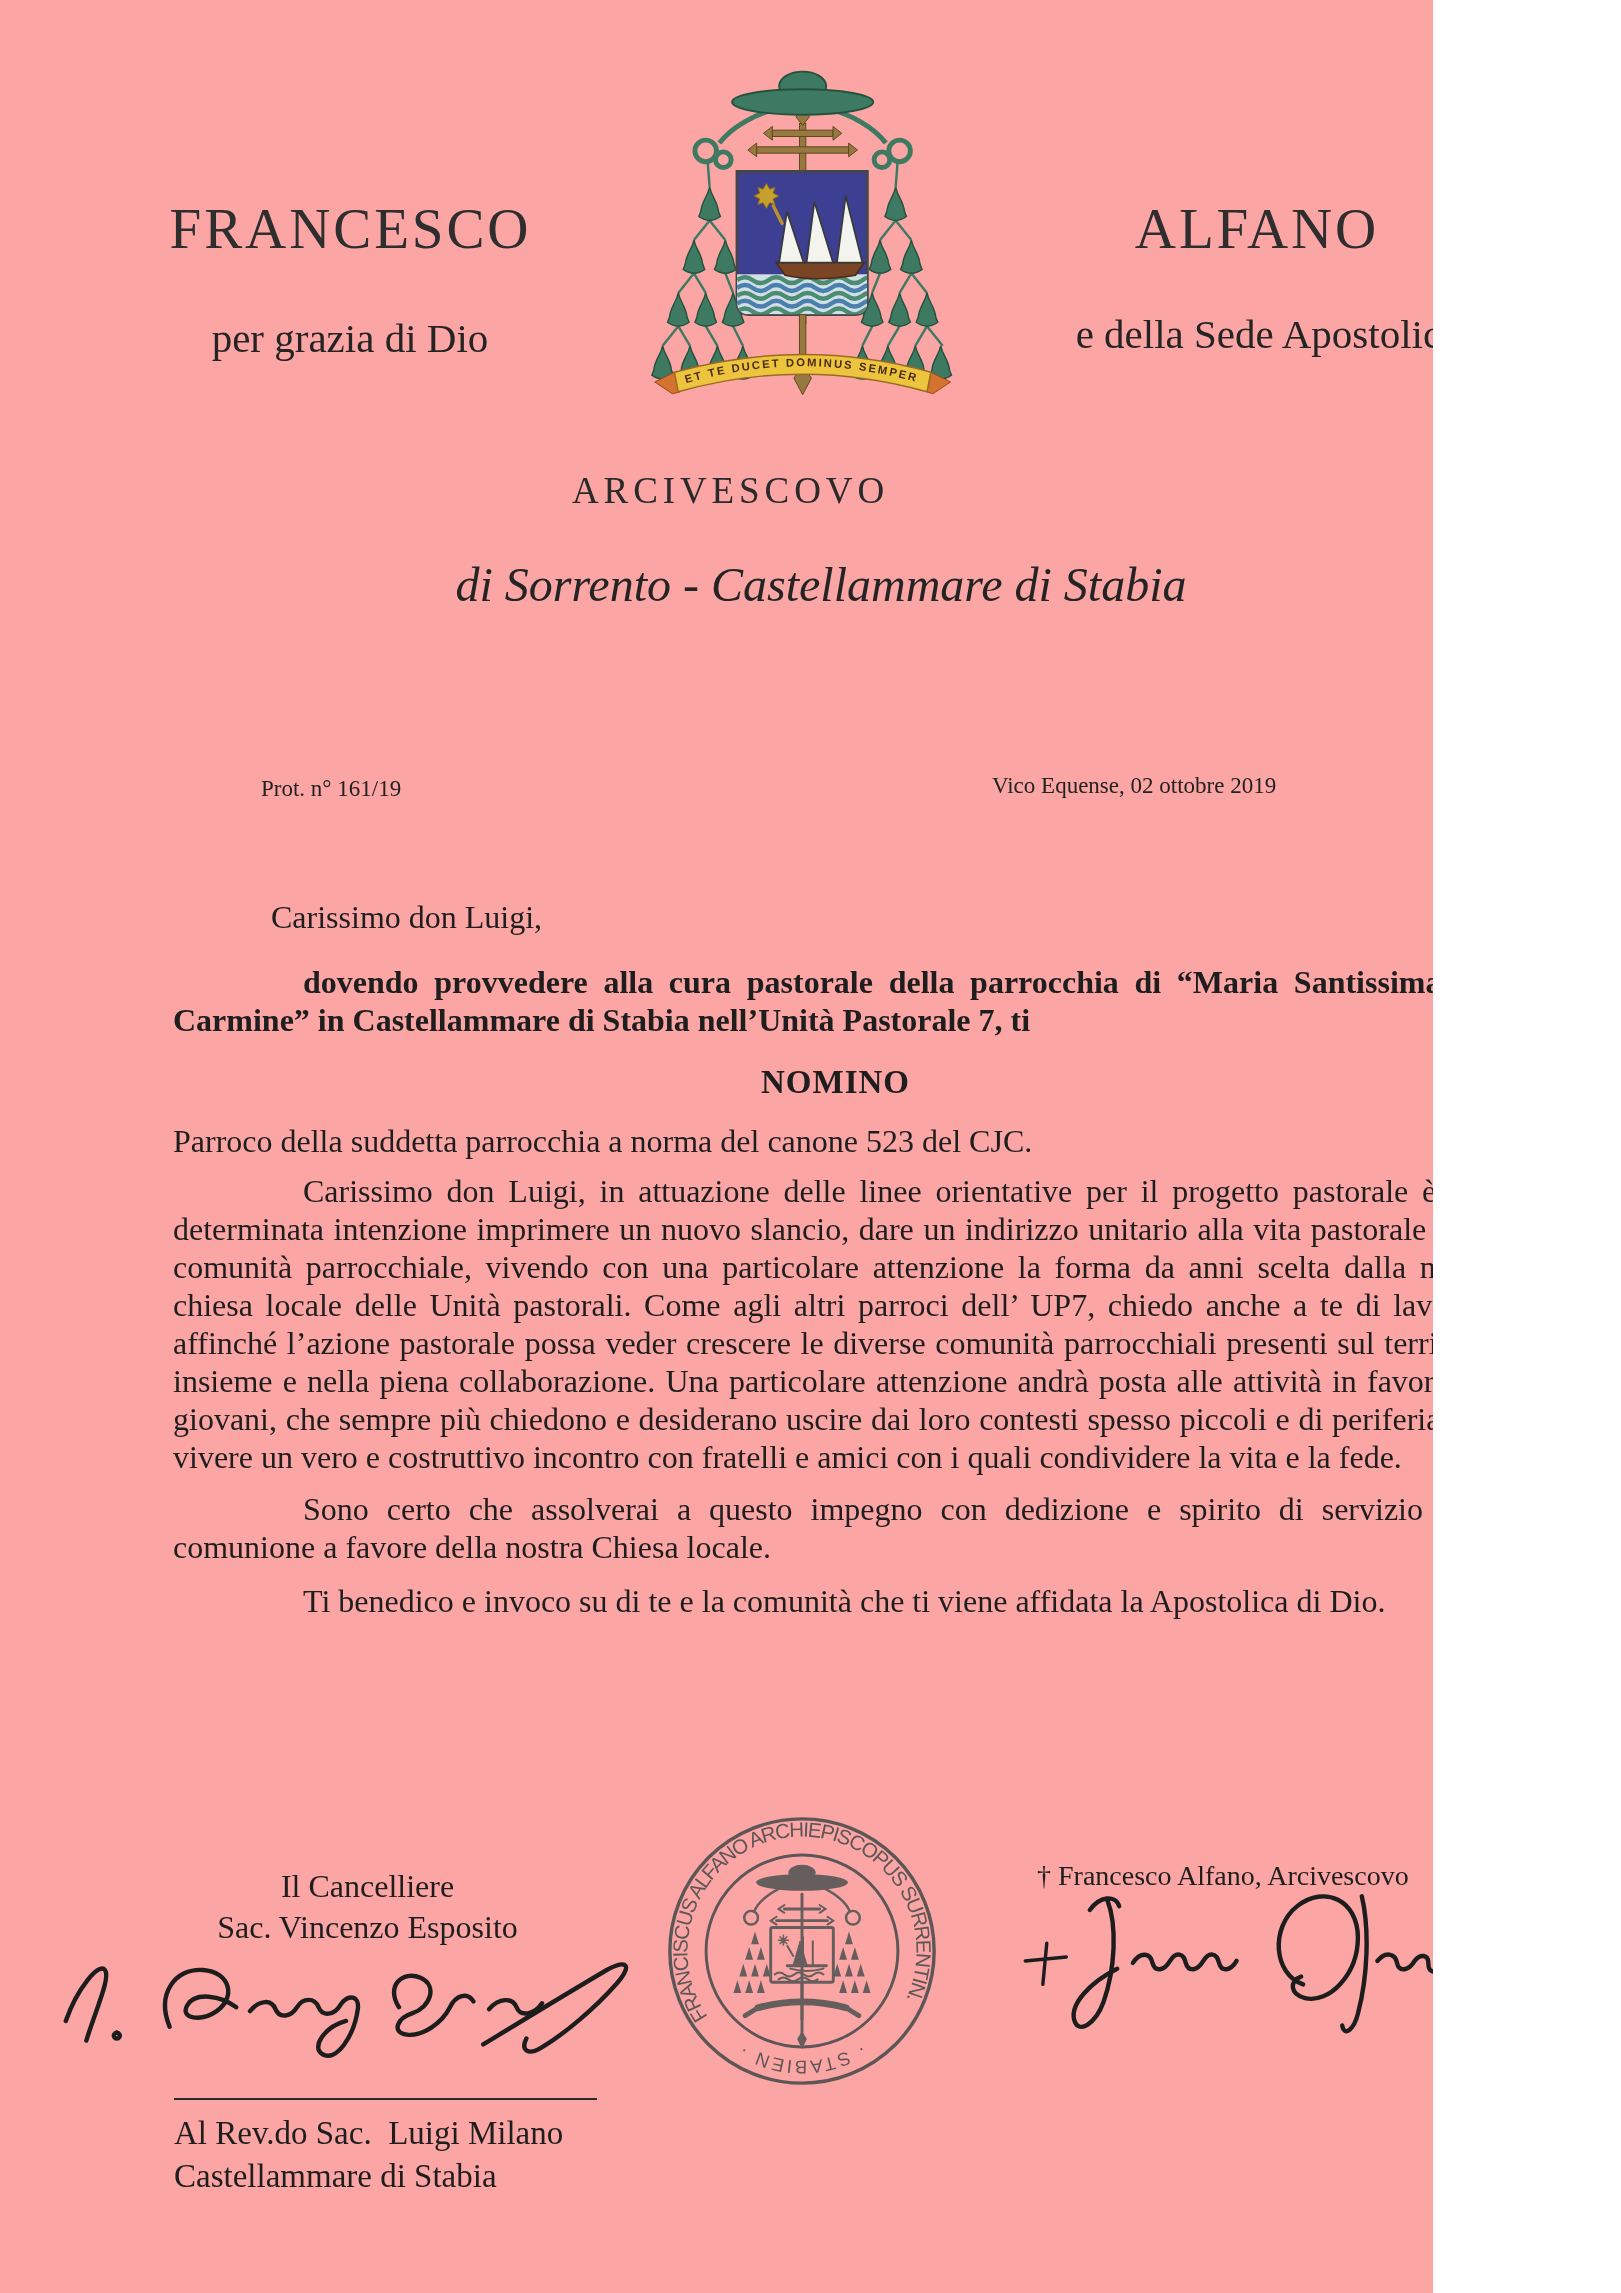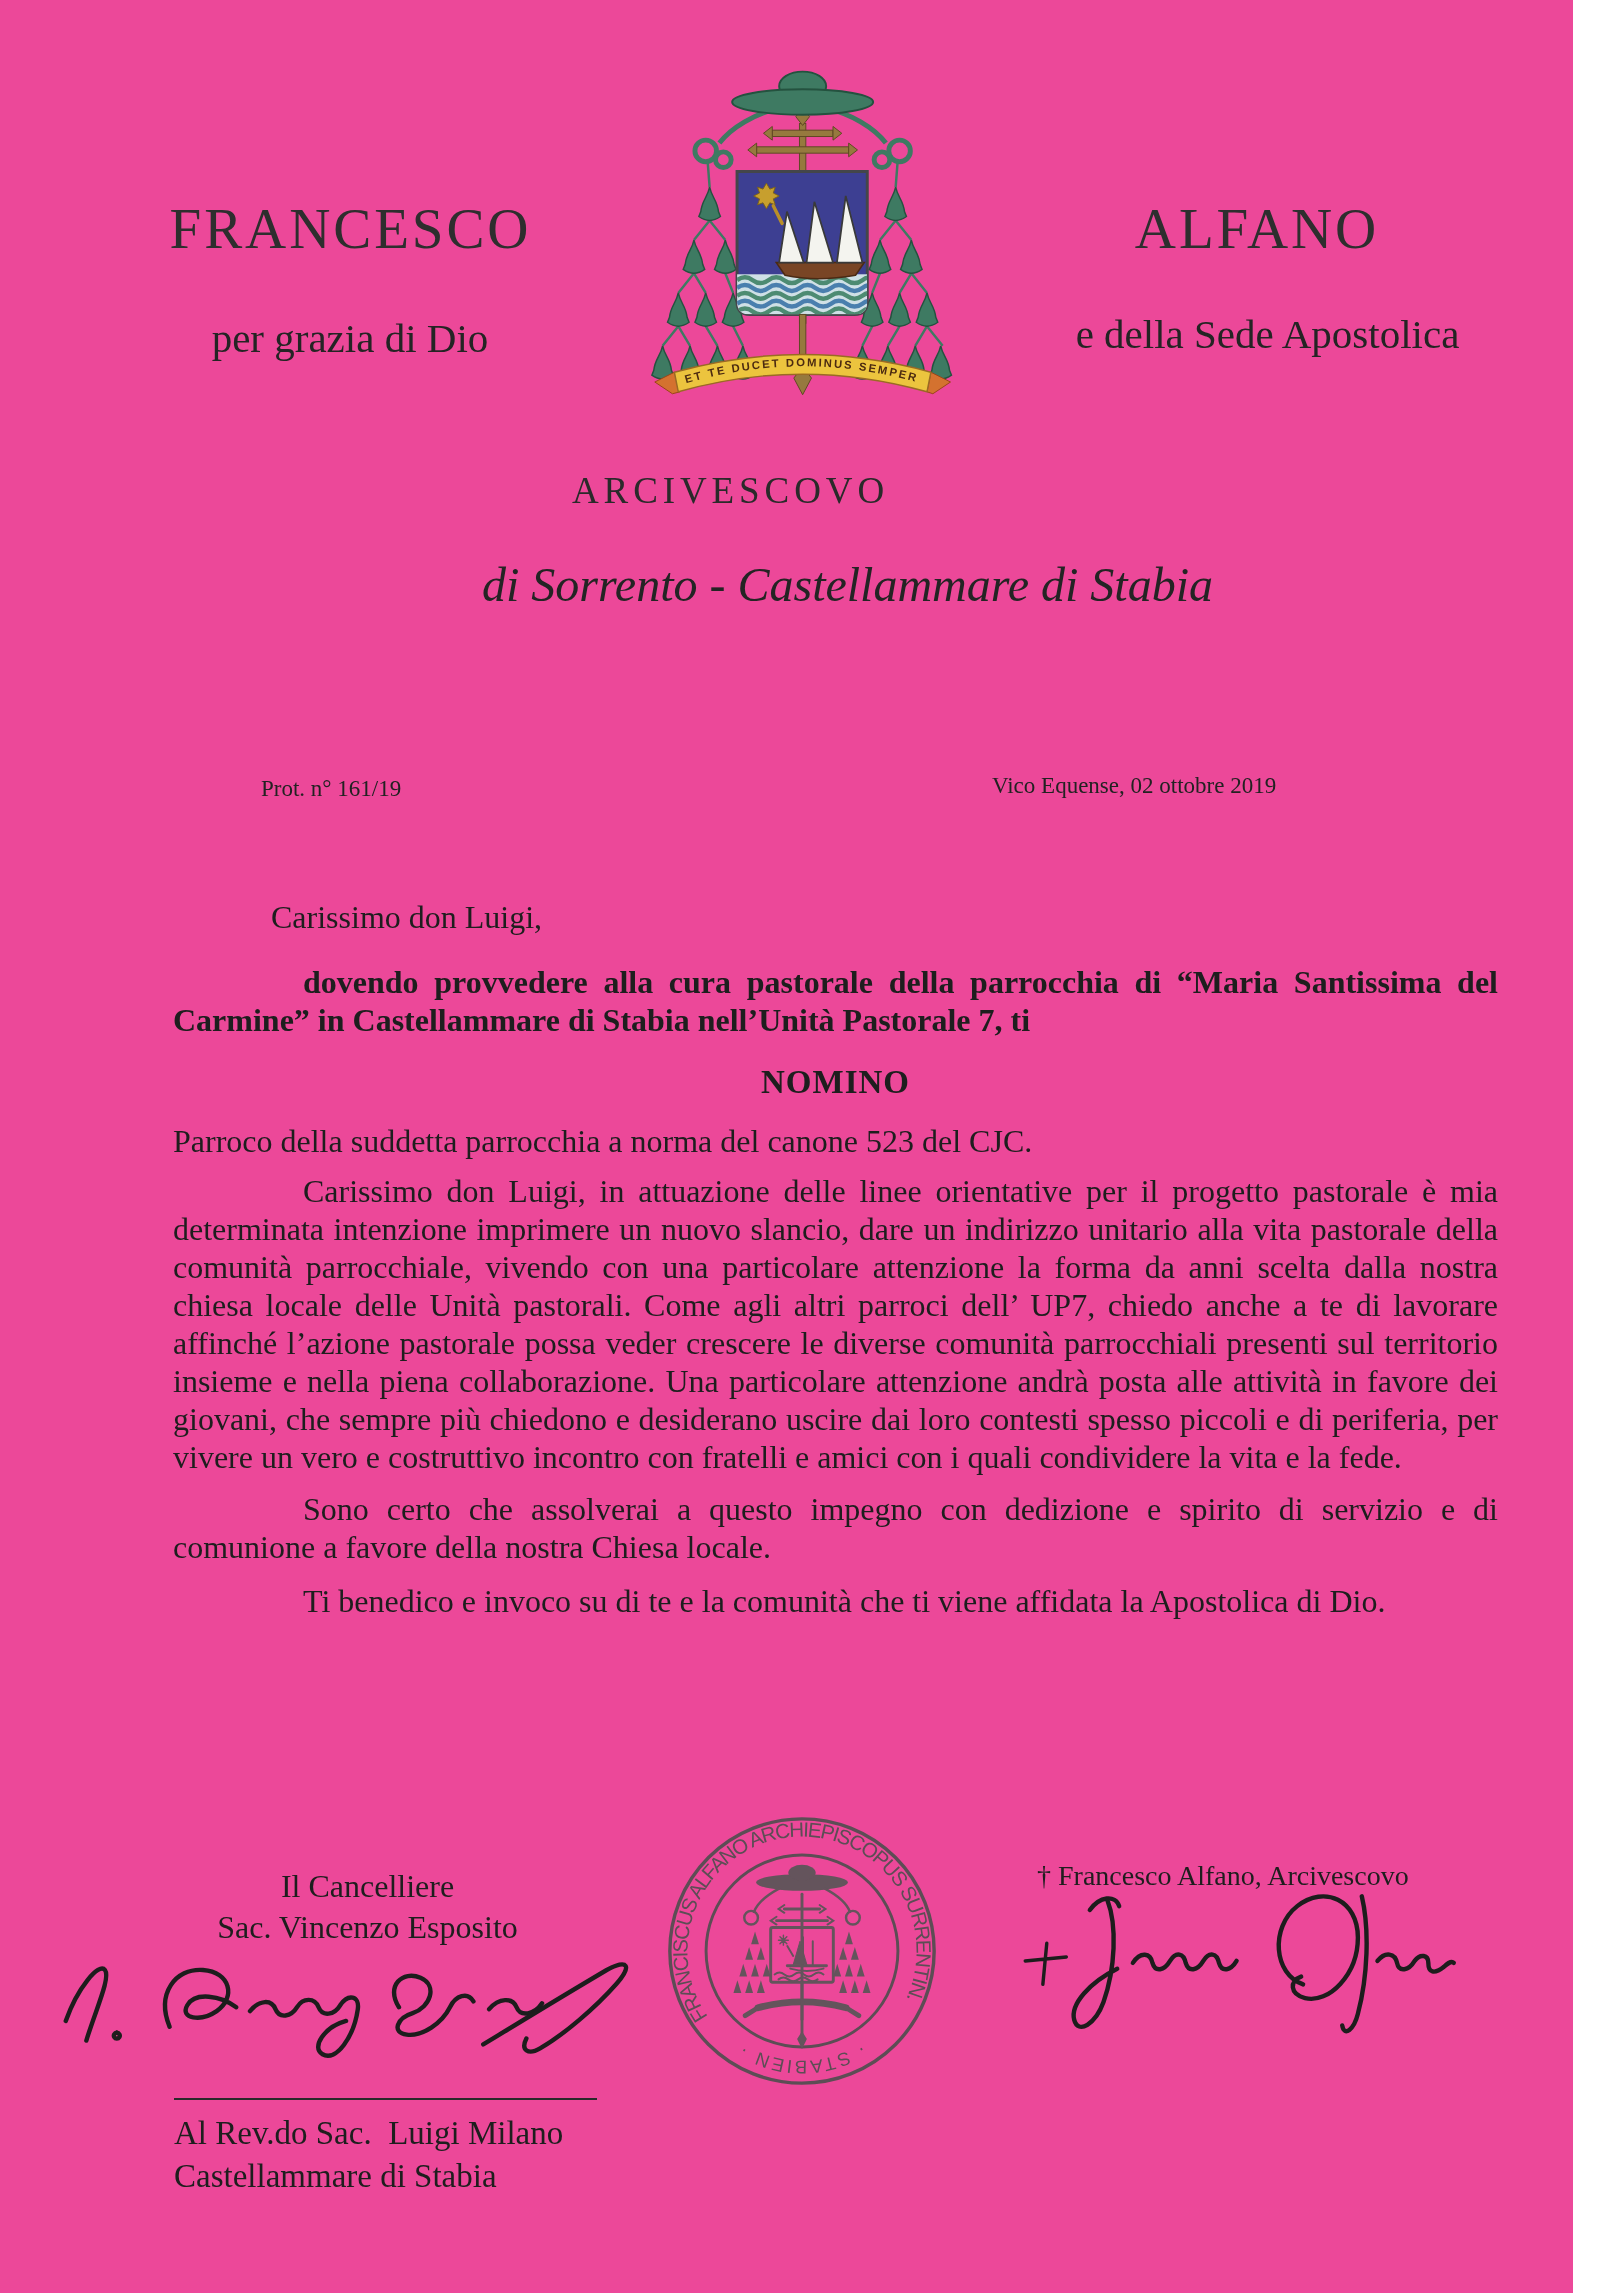--- a/index.html
+++ b/index.html
@@ -1,27 +1,27 @@
 <!DOCTYPE html>
 <html><head>
 <meta charset="utf-8">
 <style>
   html,body { margin:0; padding:0; background:#ffffff; }
   .page {
-    position:relative; width:1573px; height:2294px;
-    background:#ec4899; overflow:hidden;
+    position:relative; width:1433px; height:2294px;
+    background:#fca5a5; overflow:hidden;
     font-family:"Liberation Serif", serif; color:#1f1f1f;
   }
   .abs { position:absolute; }
 
   
   .big-name { font-size:57px; letter-spacing:2.9px; color:#2e2e2e; text-align:center; }
   .sub-ital { font-size:41px; color:#242424; text-align:center; }
   .arch-title { font-size:37px; letter-spacing:4.9px; color:#2a2a2a; text-align:left; }
-  .see-line { font-size:48px; font-style:italic; color:#242424; text-align:right;font-family:Liberation Serif, serif; }
+  .see-line { font-size:48px; font-style:italic; color:#242424; text-align:center;font-family:Liberation Serif, serif; }
 
   
   .ref { font-size:23px; color:#222; }
 
   
   .body-text {
     left:173px; top:898px; width:1325px;
     font-size:32px; line-height:38px; text-align:justify; color:#1e1e1e;
   }
   .body-text p { margin:0; }

